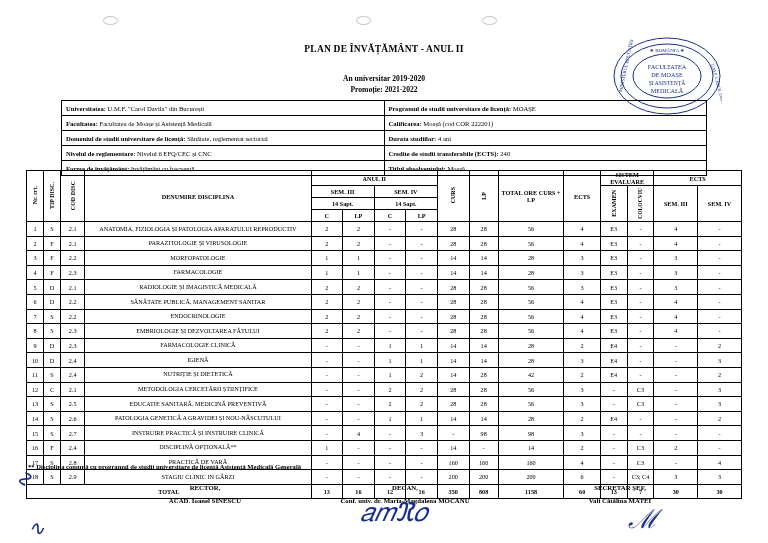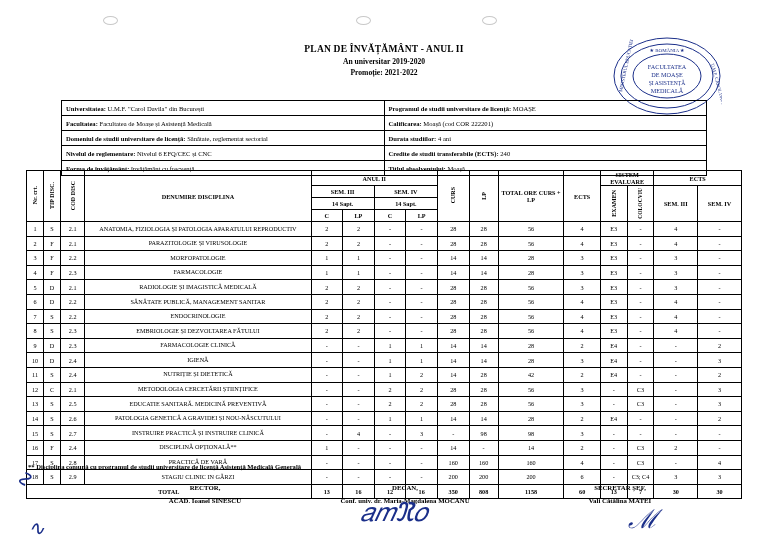--- a/index.html
+++ b/index.html
@@ -14,21 +14,21 @@
   .page { position:absolute; left:0; top:0; width:768px; height:543px; }
 
   
   .hole { position:absolute; width:13px; height:7px; border:1px solid #c9c9c9; border-radius:50%; background:#fff; }
   .hole.h1 { left:103px; top:16px; }
   .hole.h2 { left:356px; top:16px; }
   .hole.h3 { left:482px; top:16px; }
 
   .title-block { position:absolute; left:0; top:44px; width:768px; text-align:center; }
   .title-main { font-size:9.5px; font-weight:bold; letter-spacing:.2px; }
-  .title-sub  { font-size:7.6px; font-weight:bold; margin-top:3px; }
+  .title-sub  { font-size:7.6px; font-weight:bold; margin-top:20px; }
   .title-sub2 { font-size:7.6px; font-weight:bold; margin-top:2px; }
 
   
   .stamp { position:absolute; left:612px; top:36px; width:110px; height:80px; }
   .stamp svg { display:block; }
 
   
   .info { position:absolute; left:61px; top:100px; width:646px; border:1px solid #000; border-collapse:collapse; font-size:6.6px; }
   .info td { border:1px solid #000; padding:2px 4px; height:10px; vertical-align:middle; }
   .info td.l { width:50%; }

